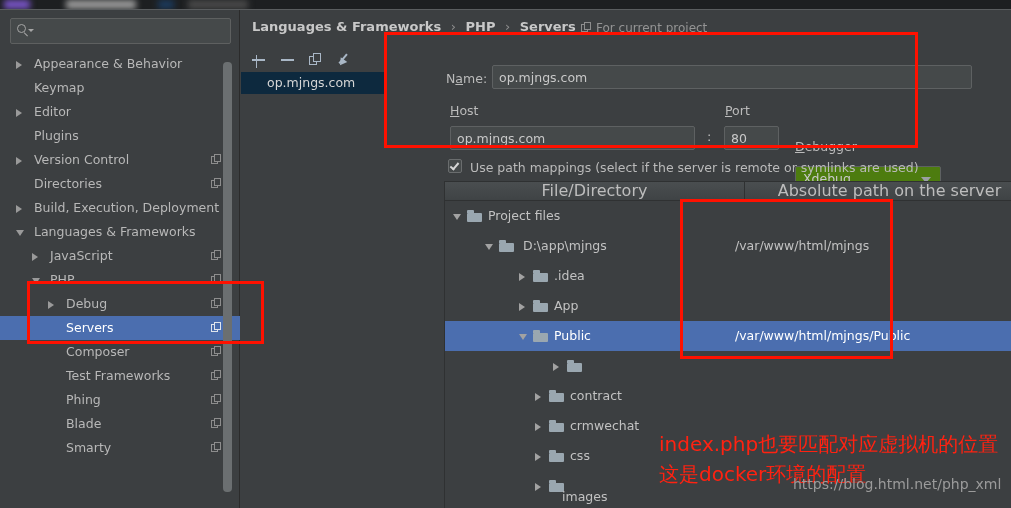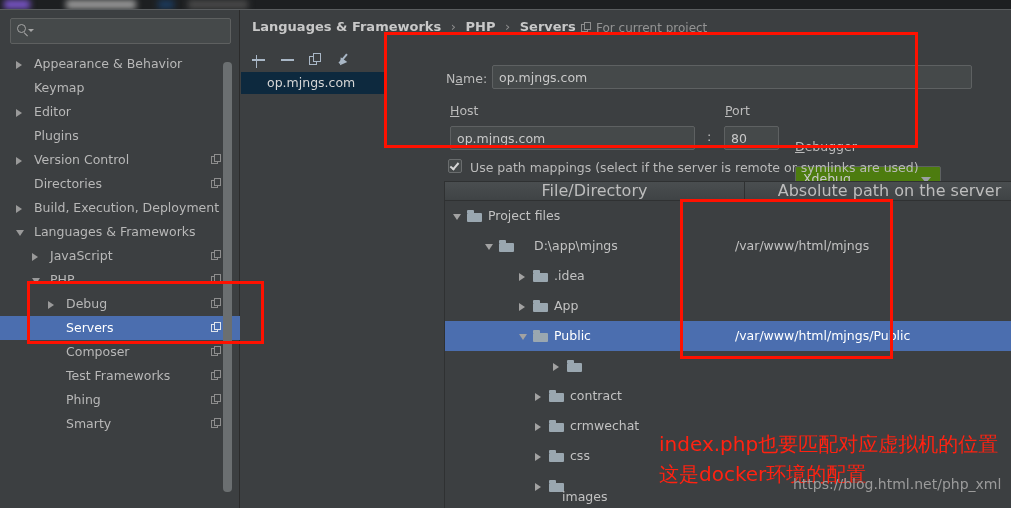--- a/index.html
+++ b/index.html
@@ -406,20 +406,27 @@
           </span>
         </div>
         <div class="srow">
           <span class="label" style="left: 66px;">Phing</span>
           <span class="copyic">
             <i class="b b1"></i>
             <i class="b b2"></i>
           </span>
         </div>
         <div class="srow">
+          <span class="label" style="left: 66px;">Blade</span>
+          <span class="copyic">
+            <i class="b b1"></i>
+            <i class="b b2"></i>
+          </span>
+        </div>
+        <div class="srow">
           <span class="label" style="left: 66px;">Smarty</span>
           <span class="copyic">
             <i class="b b1"></i>
             <i class="b b2"></i>
           </span>
         </div>
       </div>
 
     <div id="sb-scrollbar">
       <div id="sb-thumb"></div>
@@ -499,21 +506,21 @@
                 <i class="body"></i>
               </span>
               <span class="fname" style="left: 43px;">Project files</span>
             </div>
             <div class="mrow">
               <span class="farrow down" style="left: 40px;"></span>
               <span class="folder" style="left: 54px;">
                 <i class="tab"></i>
                 <i class="body"></i>
               </span>
-              <span class="fname" style="left: 89px;">D:\app\mjngs</span>
+              <span class="fname" style="left: 78px;">D:\app\mjngs</span>
               <span class="fpath">/var/www/html/mjngs</span>
             </div>
             <div class="mrow">
               <span class="farrow right" style="left: 74px;"></span>
               <span class="folder" style="left: 88px;">
                 <i class="tab"></i>
                 <i class="body"></i>
               </span>
               <span class="fname" style="left: 109px;">.idea</span>
             </div>

